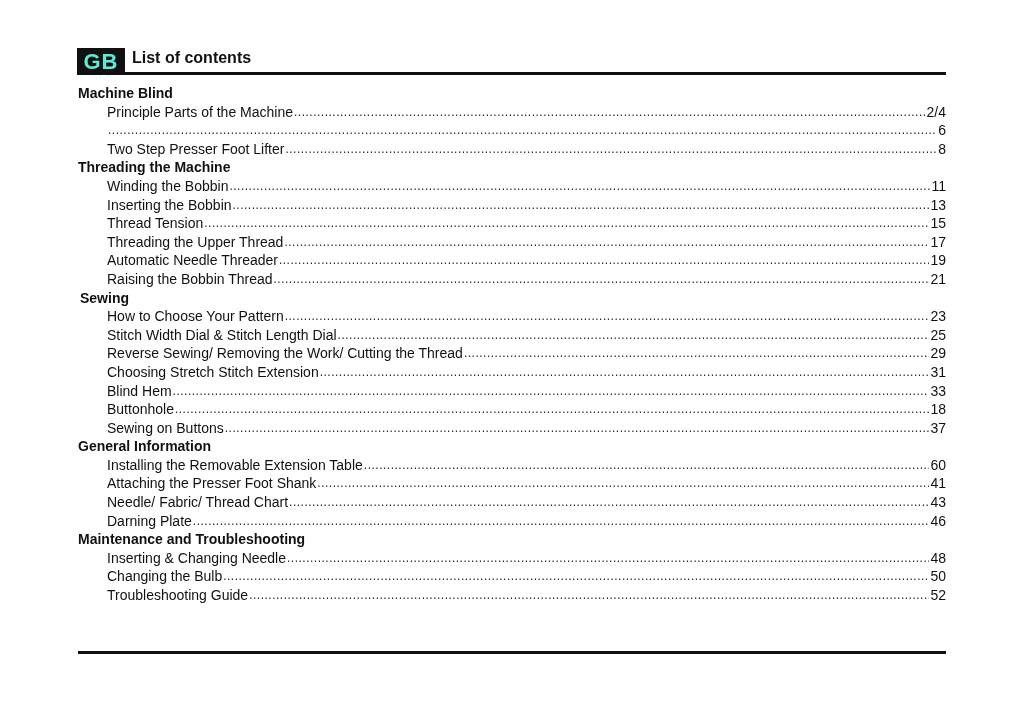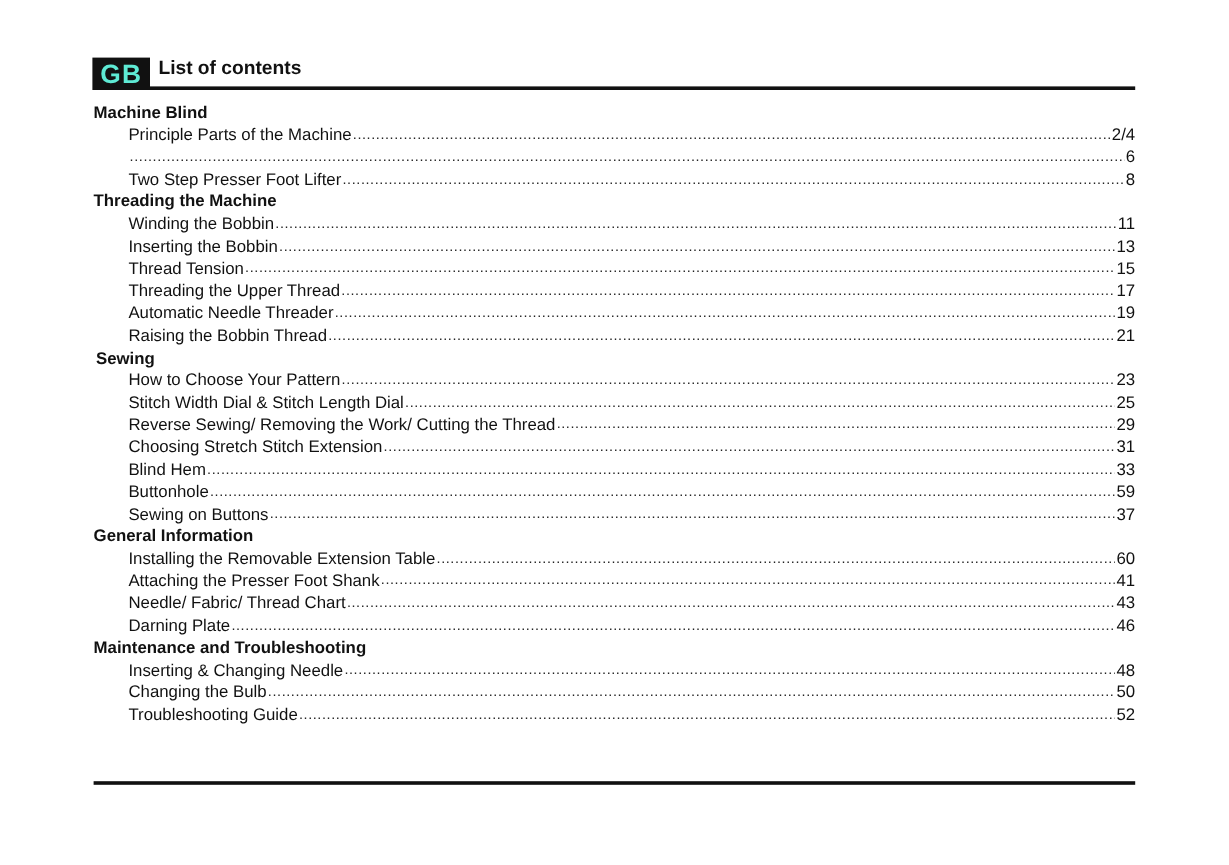--- a/index.html
+++ b/index.html
@@ -103,21 +103,21 @@
       <span class="page">31</span>
     </div>
   <div class="entry">
       <span class="label">Blind Hem</span>
       <span class="dots"></span>
       <span class="page">33</span>
     </div>
   <div class="entry">
       <span class="label">Buttonhole</span>
       <span class="dots"></span>
-      <span class="page">59</span>
+      <span class="page">18</span>
     </div>
   <div class="entry">
       <span class="label">Sewing on Buttons</span>
       <span class="dots"></span>
       <span class="page">37</span>
     </div>
 
   <div class="section">General Information</div>
   <div class="entry">
       <span class="label">Installing the Removable Extension Table</span>

